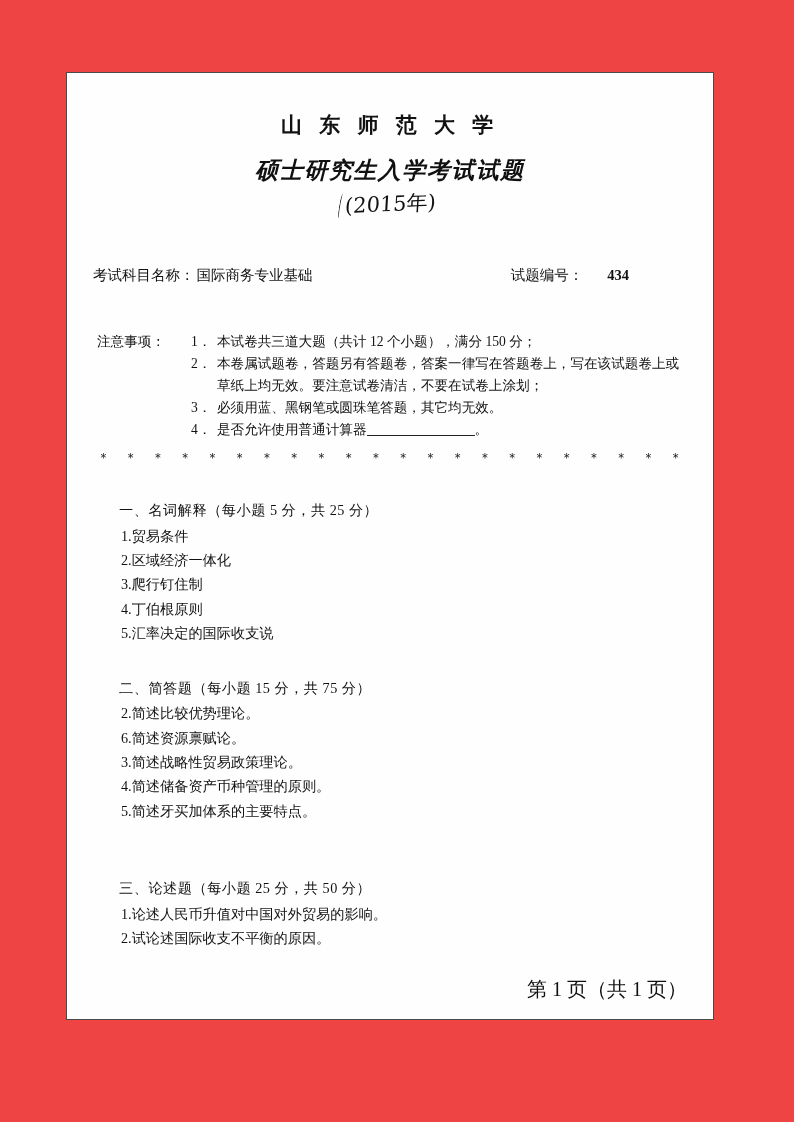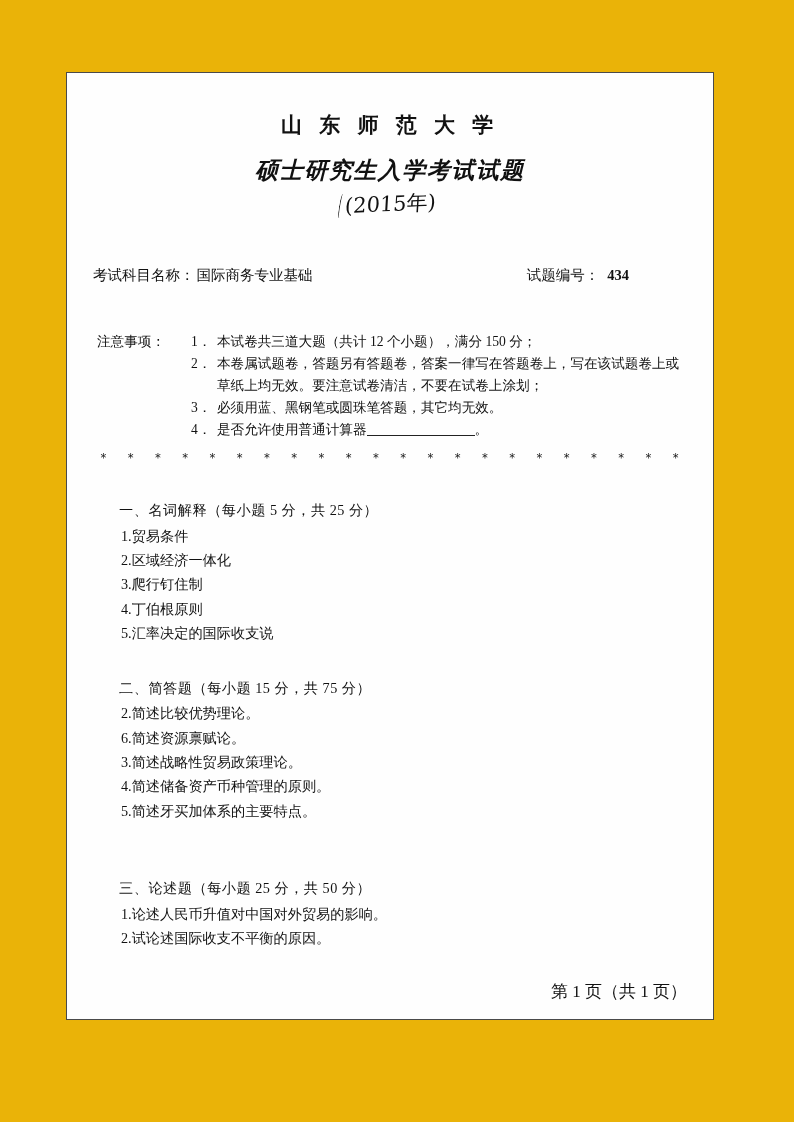--- a/index.html
+++ b/index.html
@@ -13,21 +13,21 @@
     font-family: "Liberation Serif", "DejaVu Serif", serif;
     color: #111;
     position: relative;
     overflow: hidden;
   }
   .page {
     position: absolute;
     left: 0; top: 0;
     width: 794px;
     height: 1122px;
-    background: #eab308;
+    background: #ef4444;
   }
   
   .sheet {
     position: absolute;
     left: 66px;
     top: 72px;
     width: 648px;
     height: 948px;
     border: 1px solid #4a4a4a;
     box-sizing: border-box;
@@ -94,21 +94,21 @@
     font-family: Liberation Mono, monospace;
   }
   .code-block {
     margin-left: auto;
     margin-right: 58px;
     white-space: nowrap;
     font-size: 14.5px;
   }
   .code-num {
     font-weight: bold;
-    margin-left: 8px;
+    margin-left: 24px;
   }
   .notes {
     margin-top: 46px;
     font-size: 13.6px;
     line-height: 1.62;
   }
   .notes-row {
     display: flex;
     align-items: flex-start;
     gap: 26px;
@@ -161,21 +161,21 @@
     margin-bottom: 1px;
   }
   .q {
     padding-left: 2px;
   }
   .sec-gap-big { margin-top: 53px; }
   .footer {
     position: absolute;
     right: 26px;
     bottom: 16px;
-    font-size: 17px;
+    font-size: 20px;
   }
 </style>
 </head>
 <body>
 
 <div class="page">
   <div class="sheet">
     <div class="inner">
 
       <div class="univ-title">山 东 师 范 大 学</div>

